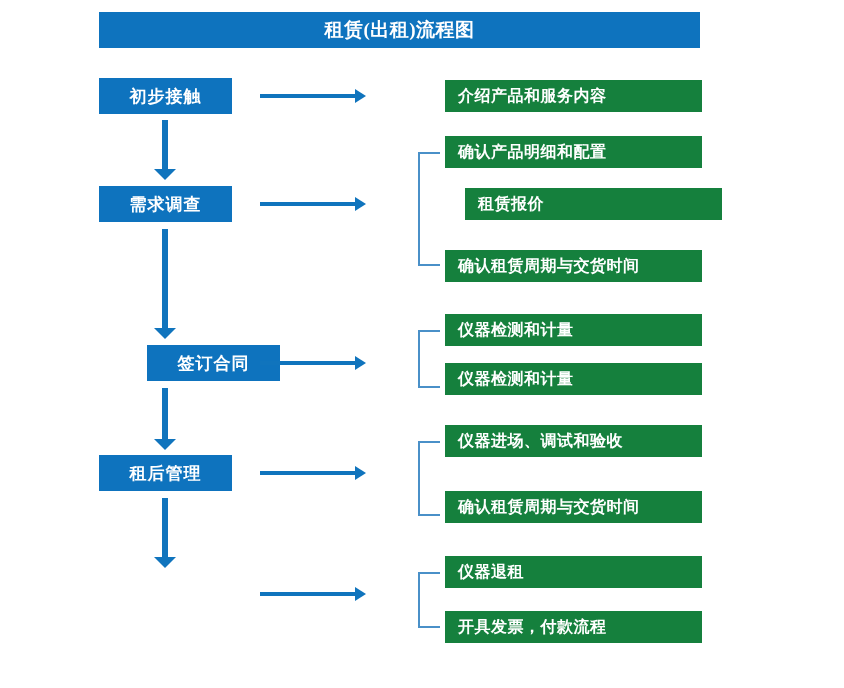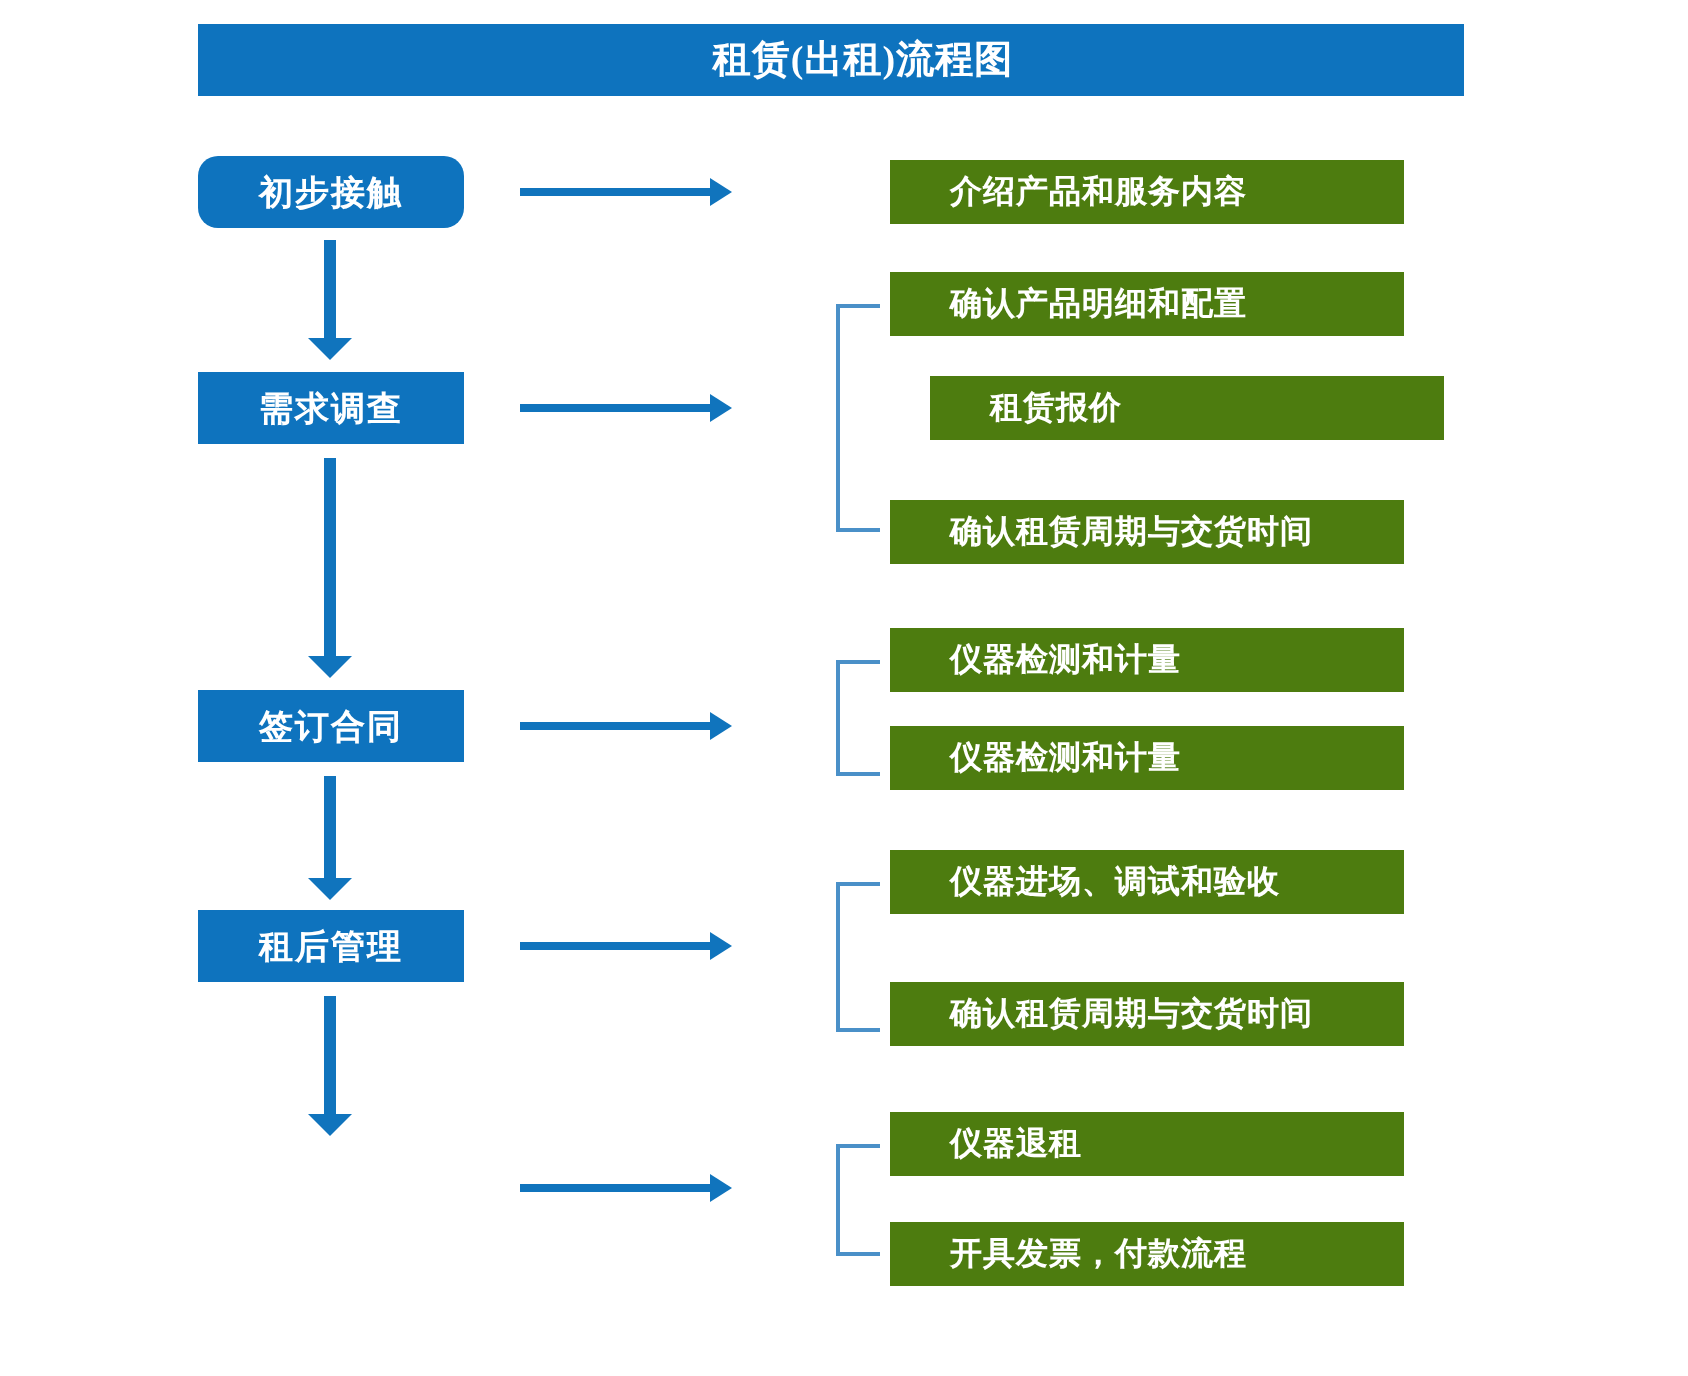--- a/index.html
+++ b/index.html
@@ -7,35 +7,35 @@
     width:844px;height:688px;background:#ffffff;
     font-family:"Liberation Serif","DejaVu Serif",serif;
     overflow:hidden;position:relative;
   }
   #canvas{position:absolute;left:0;top:0;width:844px;height:688px;}
 
   .title-bar{
     position:absolute;left:99px;top:12px;width:601px;height:36px;
     background:#0E73BE;color:#ffffff;
     display:flex;align-items:center;justify-content:center;
-    font-size:19px;font-weight:bold;letter-spacing:0.5px;padding-left:32px;
+    font-size:19px;font-weight:bold;letter-spacing:0.5px;
   }
 
   .stage-box{
     position:absolute;left:99px;width:133px;height:36px;
     background:#0E73BE;color:#ffffff;
     display:flex;align-items:center;justify-content:center;
     font-size:17px;font-weight:bold;letter-spacing:1px;
   }
 
   .detail-box{
     position:absolute;left:445px;width:257px;height:32px;
-    background:#4d7c0f;color:#ffffff;
+    background:#15803d;color:#ffffff;
     display:flex;align-items:center;
-    padding-left:30px;box-sizing:border-box;
+    padding-left:13px;box-sizing:border-box;
     font-size:16px;font-weight:bold;letter-spacing:0.5px;
   }
 
   
   .h-arrow{position:absolute;height:14px;}
   .h-arrow .shaft{
     position:absolute;left:0;top:5px;height:4px;width:calc(100% - 10px);
     background:#1074BD;
   }
   .h-arrow .head{
@@ -67,21 +67,21 @@
     box-sizing:border-box;
   }
 </style>
 </head>
 <body>
 
 <div id="canvas">
 
   <div class="title-bar">租赁(出租)流程图</div>
 
-  <div class="stage-box" style="top:78px;border-radius:10px;">初步接触</div>
+  <div class="stage-box" style="top:78px;">初步接触</div>
   <div class="h-arrow" style="left:260px;top:89px;width:106px;">
     <div class="shaft"></div>
     <div class="head"></div>
   </div>
   <div class="detail-box" style="top:80px;">介绍产品和服务内容</div>
 
   <div class="v-arrow" style="left:154px;top:120px;height:60px;">
     <div class="shaft"></div>
     <div class="head"></div>
   </div>
@@ -94,21 +94,21 @@
   <div class="bracket" style="left:418px;top:152px;height:114px;"></div>
   <div class="detail-box" style="top:136px;">确认产品明细和配置</div>
   <div class="detail-box" style="top:188px;margin-left:20px;">租赁报价</div>
   <div class="detail-box" style="top:250px;">确认租赁周期与交货时间</div>
 
   <div class="v-arrow" style="left:154px;top:229px;height:110px;">
     <div class="shaft"></div>
     <div class="head"></div>
   </div>
 
-  <div class="stage-box" style="top:345px;">签订合同</div>
+  <div class="stage-box" style="top:345px;margin-left:48px;">签订合同</div>
   <div class="h-arrow" style="left:260px;top:356px;width:106px;">
     <div class="shaft"></div>
     <div class="head"></div>
   </div>
   <div class="bracket" style="left:418px;top:330px;height:58px;"></div>
   <div class="detail-box" style="top:314px;">仪器检测和计量</div>
   <div class="detail-box" style="top:363px;">仪器检测和计量</div>
 
   <div class="v-arrow" style="left:154px;top:388px;height:62px;">
     <div class="shaft"></div>

